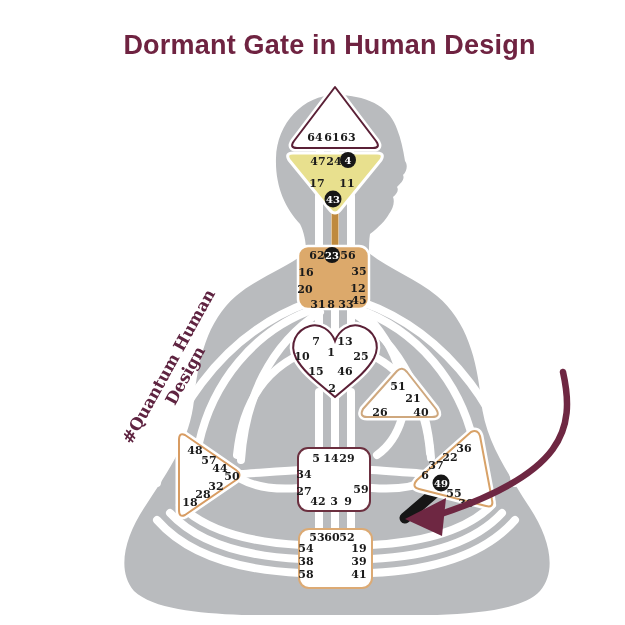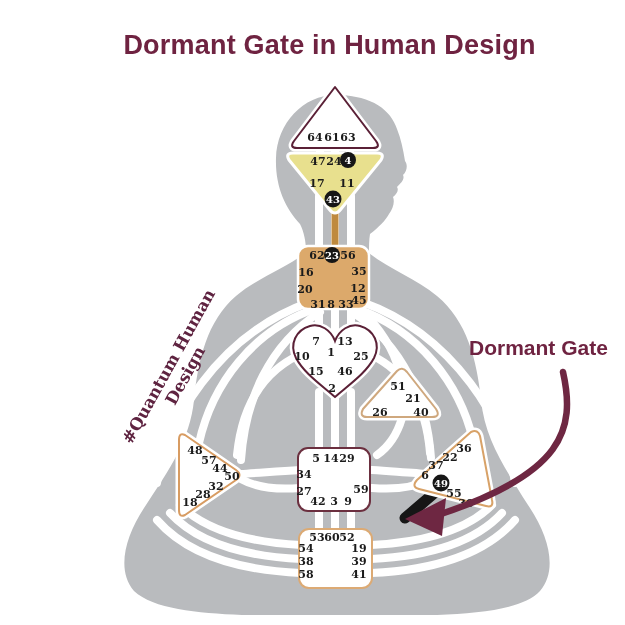--- a/index.html
+++ b/index.html
@@ -206,15 +206,14 @@
       <text x="342" y="574">41</text>
     </g>
 
     <g>
       <path d="M 546 372 C 559 430 546 473 424 514" stroke="#6e2742" stroke-width="6.5" fill="none" stroke-linecap="round"></path>
       <polygon points="388,519 429,498 425,536" fill="#6e2742"></polygon>
     </g>
   </svg>
 
   <div class="watermark">#Quantum Human Design</div>
-  <div class="annotation-label">Dormant Gate</div>
 
 </div>
 
 </body></html>

